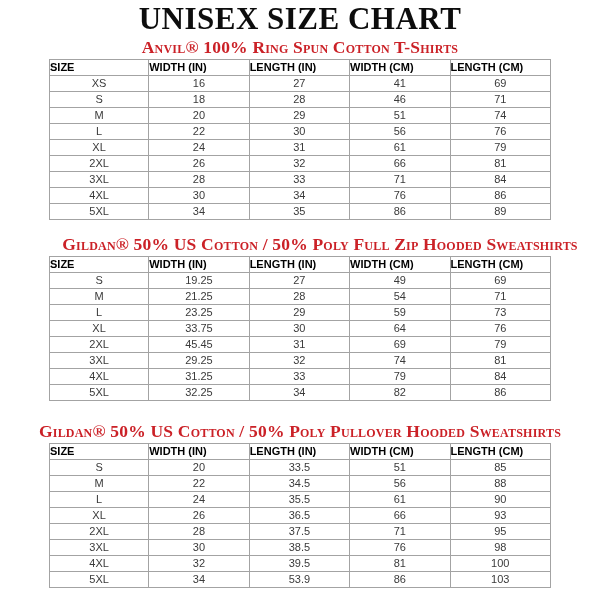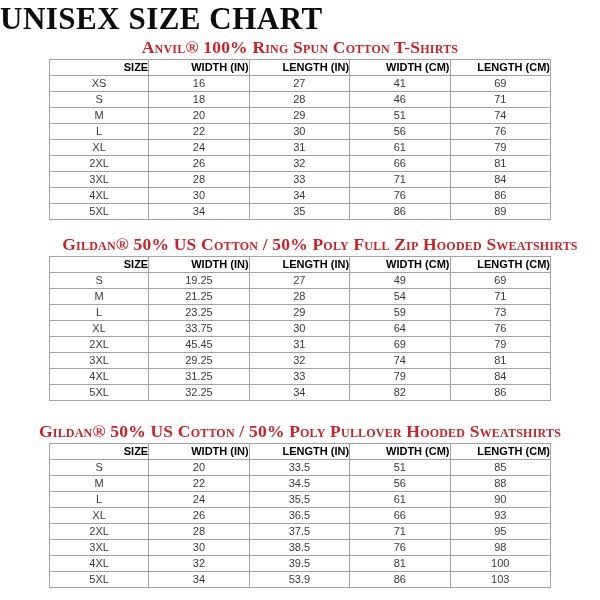--- a/index.html
+++ b/index.html
@@ -13,20 +13,21 @@
     width:600px;height:600px;background:#ffffff;overflow:hidden;
     font-family:"Liberation Sans",sans-serif;
   }
   .page{width:600px;height:600px;}
   .page-title{
     font-family:"Liberation Serif",serif;
     font-weight:bold;
     font-size:31px;
     line-height:33px;
     letter-spacing:.5px;
+    text-align:center;
     color:#0d0d0d;
     margin:0;
     padding-top:2px;
   }
   .section-title{
     font-family:"Liberation Serif",serif;
     font-variant:small-caps;
     font-weight:bold;
     font-size:17.5px;
     line-height:19px;
@@ -42,21 +43,21 @@
     width:502px;
     margin:0 auto;
     border-collapse:collapse;
     table-layout:fixed;
   }
   table.size-table col.size-col{width:19.8%;}
   table.size-table th{
     border:1px solid var(--border);
     height:15px;line-height:15px;padding:0;
     font-size:11px;font-weight:bold;color:var(--header-text);
-    text-align:right;
+    text-align:left;
   }
   table.size-table td{
     border:1px solid var(--border);
     height:15px;line-height:15px;padding:0;
     font-size:11px;color:var(--cell-text);
     text-align:center;
   }
 </style>
 </head>
 <body>

